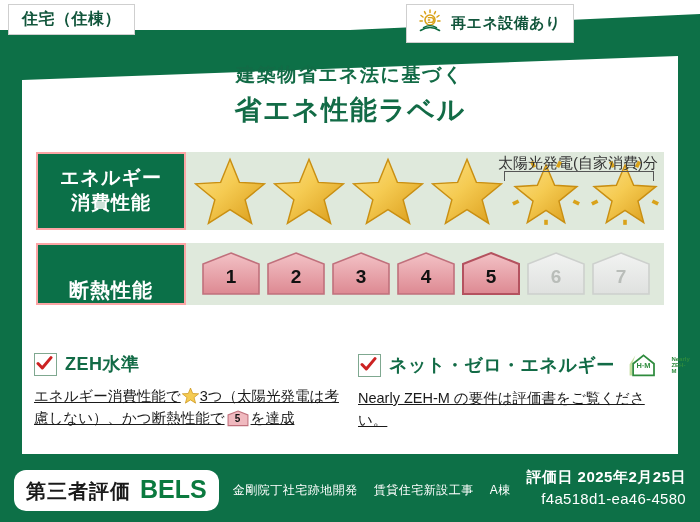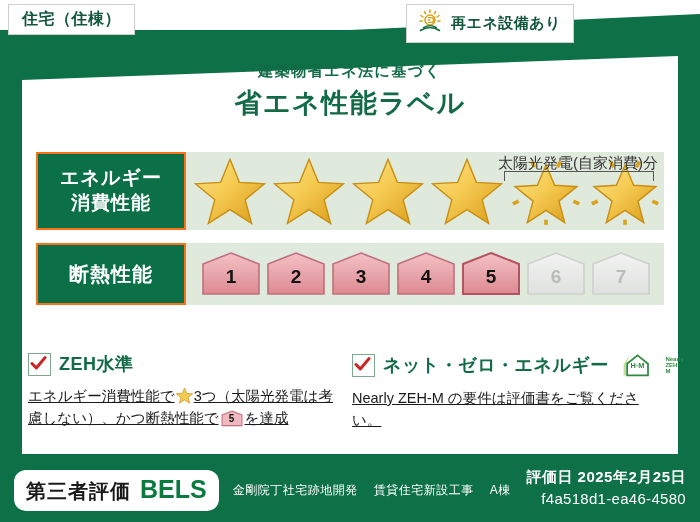--- a/index.html
+++ b/index.html
@@ -34,41 +34,41 @@
   .top-badge{
     position:absolute;right:10px;top:4px;
     background:#ffffff;border:1px solid #cfcfcf;
     display:flex;align-items:center;gap:8px;
     padding:4px 12px 5px 10px;z-index:6;
   }
   .top-badge .bl{font-size:15px;font-weight:bold;color:#12563c;letter-spacing:0.5px;}
 
   
   .title-wrap{position:absolute;left:0;top:62px;width:700px;text-align:center;z-index:5;}
-  .title-sub{font-size:15px;font-weight:bold;color:#126b46;letter-spacing:1.5px;}
+  .title-sub{font-size:19px;font-weight:bold;color:#126b46;letter-spacing:1.5px;}
   .title-main{font-size:27px;font-weight:bold;color:#126b46;letter-spacing:1.5px;margin-top:4px;}
 
   
   .rows{position:absolute;left:36px;top:152px;width:628px;z-index:5;}
   .perf-row{display:flex;align-items:stretch;height:78px;margin-bottom:13px;}
   .perf-key{
     width:150px;min-width:150px;background:#0b7048;
-    border:2px solid #f97316;
+    border:2px solid #fca5a5;
     display:flex;flex-direction:column;align-items:center;justify-content:center;
     color:#fff;font-weight:bold;font-size:19px;line-height:1.3;letter-spacing:1px;
     box-sizing:border-box;
   }
   .perf-val{
     flex:1;background:#dfe9dc;
     display:flex;align-items:center;
     position:relative;box-sizing:border-box;
   }
   .row-energy .perf-val{padding-left:4px;}
   .row-insul{height:62px;}
-  .row-insul .perf-key{font-size:20px;}
+  .row-insul .perf-key{font-size:20px;justify-content:flex-end;}
   .row-insul .perf-val{padding-left:14px;gap:2px;}
 
   
   .stars{display:flex;align-items:center;}
   .star-cell{position:relative;width:79px;height:72px;display:flex;align-items:center;justify-content:center;}
   .star-svg{width:72px;height:70px;display:block;}
 
   .solar-bracket{
     position:absolute;right:6px;top:2px;width:160px;height:30px;
   }
@@ -86,21 +86,21 @@
   .house{position:relative;width:62px;height:46px;}
   .house svg{display:block;width:62px;height:46px;}
   .house .hn{
     position:absolute;left:0;right:0;top:16px;text-align:center;
     font-size:19px;font-weight:bold;line-height:1;
   }
   .house.on .hn{color:#111;}
   .house.off .hn{color:#b9bdb9;}
 
   
-  .cols{position:absolute;left:28px;top:352px;width:636px;display:flex;gap:18px;z-index:5;}
+  .cols{position:absolute;left:34px;top:352px;width:636px;display:flex;gap:18px;z-index:5;}
   .col{width:312px;}
   .col-head{display:flex;align-items:center;gap:8px;}
   .chk{width:21px;height:21px;border:1.5px solid #7fa890;background:#fff;position:relative;flex:none;}
   .chk svg{position:absolute;left:1px;top:1px;}
   .col-title{font-size:18px;font-weight:bold;color:#126b46;letter-spacing:0.5px;white-space:nowrap;}
   .col-body{margin-top:9px;font-size:14.5px;color:#1a1a1a;line-height:1.55;letter-spacing:0px;text-decoration:underline;}
   .inline-star{display:inline-block;vertical-align:-3px;width:17px;height:17px;margin:0 1px;}
   .inline-house{display:inline-block;vertical-align:-4px;width:22px;height:17px;position:relative;margin:0 2px;}
   .inline-house .ihn{position:absolute;left:0;right:0;top:4px;text-align:center;font-size:10px;font-weight:bold;color:#111;line-height:1;}
   .zehm-logo{display:inline-flex;align-items:center;gap:15px;vertical-align:-6px;margin-left:4px;}

